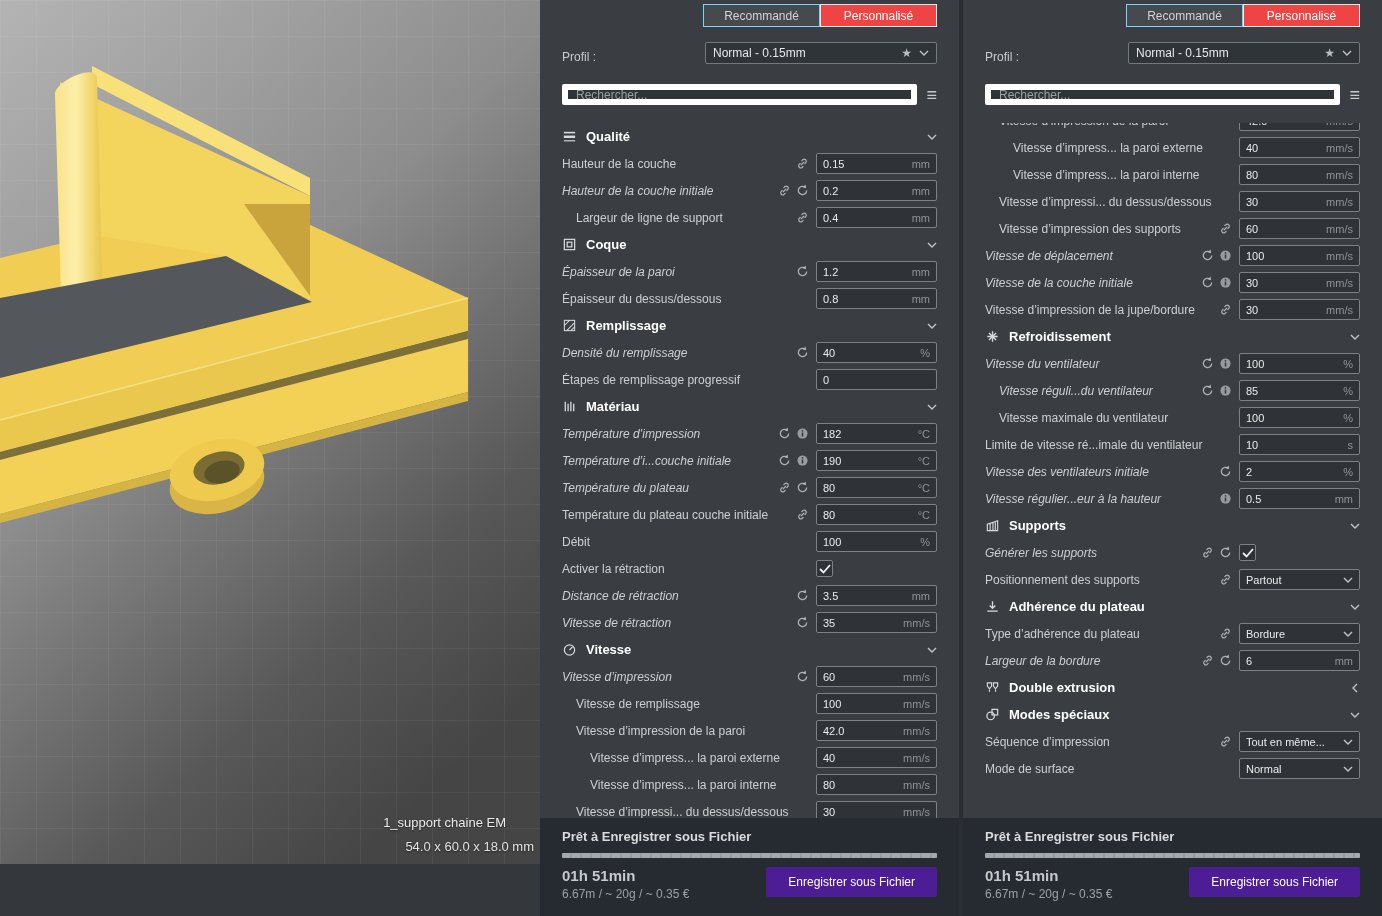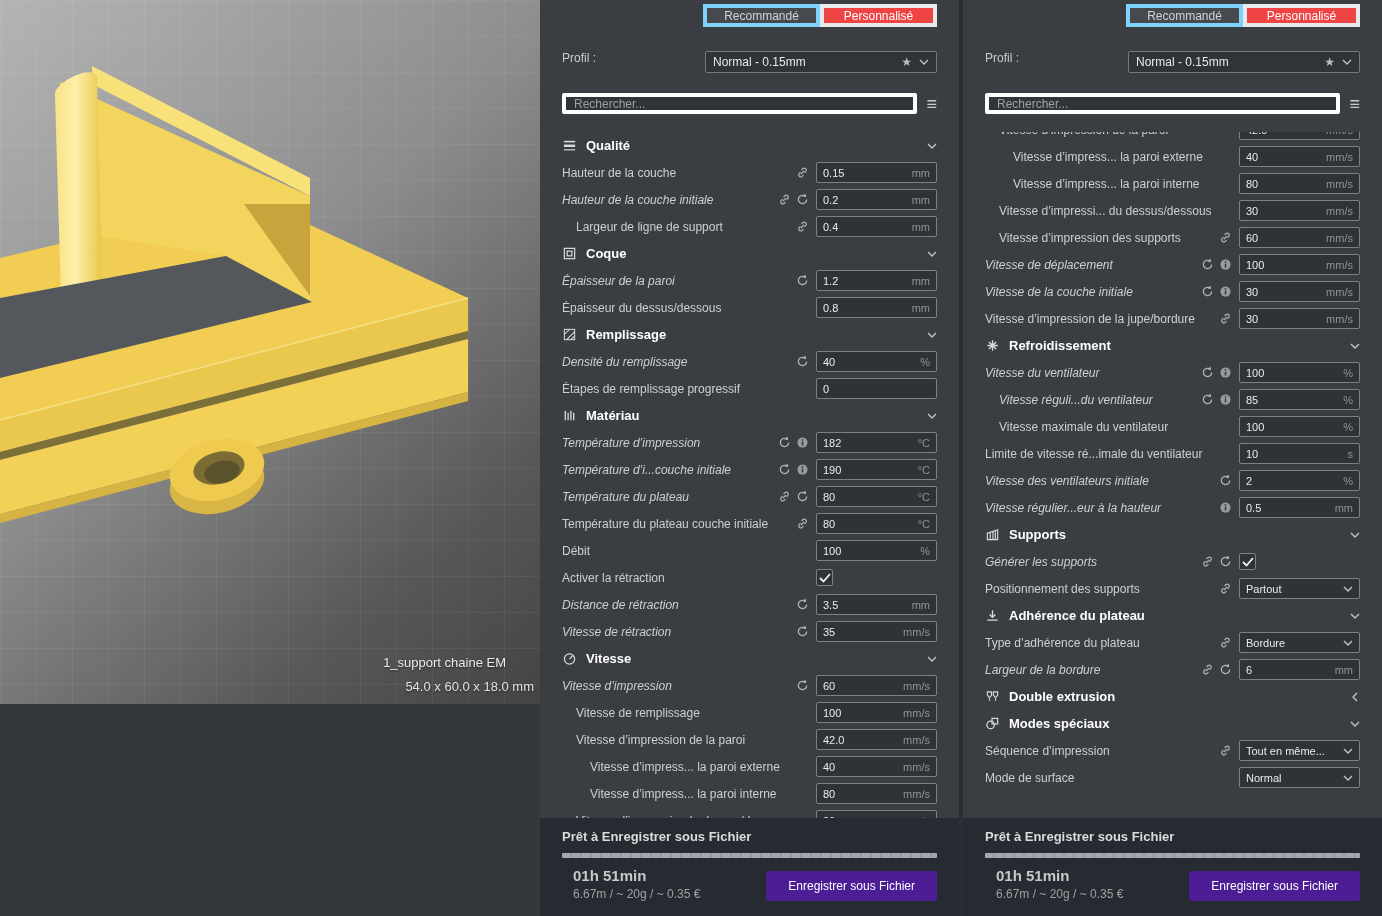--- a/index.html
+++ b/index.html
@@ -1,44 +1,44 @@
 <!DOCTYPE html>
 <html><head>
 <meta charset="utf-8">
 <style>
   html,body{margin:0;padding:0;background:#2a2d31;}
   *{box-sizing:border-box;}
   .app{display:flex;width:1382px;height:916px;overflow:hidden;background:#34383c;
        font-family:"Liberation Sans",sans-serif;}
 
   
-  .viewport{position:relative;flex:0 0 540px;width:540px;height:704px;overflow:hidden;}
+  .viewport{position:relative;flex:0 0 540px;width:540px;height:864px;overflow:hidden;}
   .viewport svg{display:block;}
   .model-info{position:absolute;right:0;bottom:10px;text-align:right;color:#ececec;
               font-size:13px;text-shadow:0 1px 2px rgba(0,0,0,.5);}
   .model-info .name{margin-right:34px;}
   .model-info .dims{margin-right:6px;margin-top:9px;color:#e2e2e2;}
 
   
   .panel{flex:1;min-width:0;display:flex;flex-direction:column;background:#3a3e42;}
   .panel+.panel{border-left:4px solid #2a2d31;}
   .panel-head{padding:4px 22px 0;}
   .tabs{display:flex;justify-content:flex-end;}
   .tab{width:117px;height:23px;font-family:"Liberation Sans",sans-serif;font-size:12px;
-       color:#d2d4d6;background:#46494d;border:4px solid #7dd3fc;padding:0;cursor:pointer;}
+       color:#d2d4d6;background:#46494d;border:1px solid #7dd3fc;padding:0;cursor:pointer;}
   .tab.active{background:#ef4444;border-color:#e9eaeb;color:#fff;}
-  .profile-row{display:flex;align-items:flex-start;justify-content:space-between;margin-top:24px;}
+  .profile-row{display:flex;align-items:flex-end;justify-content:space-between;margin-top:15px;}
   .plabel{font-size:12px;color:#c9ccce;}
   .pselect{display:flex;align-items:center;gap:7px;width:232px;height:22px;background:#2f3438;
            border:1px solid #75797d;border-radius:2px;padding:0 7px;}
   .pselect .pval{flex:1;font-size:12px;color:#e6e8ea;white-space:nowrap;overflow:hidden;}
   .pselect .star{font-size:12px;color:#bcbfc2;line-height:1;}
   .pselect .chev,.cchev,.schev{display:flex;color:#c0c3c6;}
   .search-row{display:flex;align-items:center;gap:9px;margin-top:20px;}
-  .search-input{flex:1;height:21px;background:#2f3438;border:4px solid #ffffff;border-radius:2px;
+  .search-input{flex:1;height:21px;background:#2f3438;border:6px solid #ffffff;border-radius:2px;
                 color:#e0e3e5;font-family:"Liberation Sans",sans-serif;font-size:12px;
                 padding:0 8px;outline:none;}
   .search-input::placeholder{color:#9aa0a4;}
   .burger{font-size:18px;color:#c6c9cb;line-height:1;cursor:pointer;}
 
   .settings{flex:1;overflow:hidden;padding:0 22px;margin-top:18px;}
   #settings-1 .row:first-child{margin-top:-16px;}
   .row{display:flex;align-items:center;height:27px;}
   .cat .cicon{width:17px;display:flex;align-items:center;}
   .cat .clabel{flex:1;margin-left:7px;font-size:13px;font-weight:bold;color:#fff;
@@ -56,21 +56,21 @@
   .field .fval{flex:1;font-size:11px;color:#e9ebec;white-space:nowrap;overflow:hidden;}
   .field .funit{font-size:11px;color:#8f9396;margin-left:4px;}
   .field.sel{cursor:pointer;}
   .cb{width:17px;height:17px;background:#2f3337;border:1px solid #7d8185;border-radius:2px;
       display:flex;align-items:center;justify-content:center;cursor:pointer;}
 
   .pfooter{flex:0 0 98px;background:#262b31;padding:11px 22px 0;}
   .pstatus{font-size:13px;font-weight:bold;color:#d9dbdd;}
   .pbar{margin-top:9px;height:5px;border-radius:1px;
         background:repeating-linear-gradient(90deg,#a3a8ac 0 8px,#969ba0 8px 10px);}
-  .pbot{display:flex;justify-content:space-between;align-items:flex-end;margin-top:9px;margin-left:11px;}
+  .pbot{display:flex;justify-content:space-between;align-items:flex-start;margin-top:9px;}
   .ptime{font-size:15px;font-weight:bold;color:#c6c9cb;}
   .pusage{font-size:12px;color:#9da1a4;margin-top:3px;}
   .savebtn{height:30px;padding:0 22px;background:#4c1d95;color:#fff;border:none;border-radius:2px;
            font-family:"Liberation Sans",sans-serif;font-size:12px;cursor:pointer;}
 </style>
 </head>
 <body>
 
 <div class="app">
 

